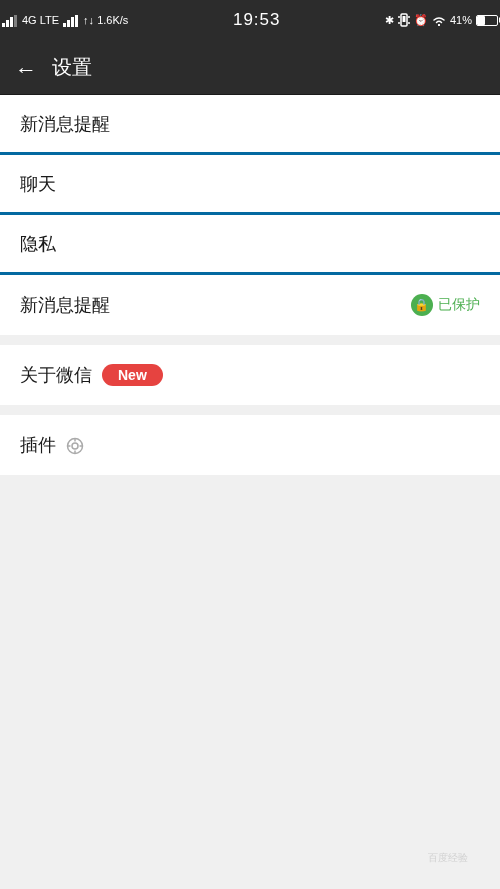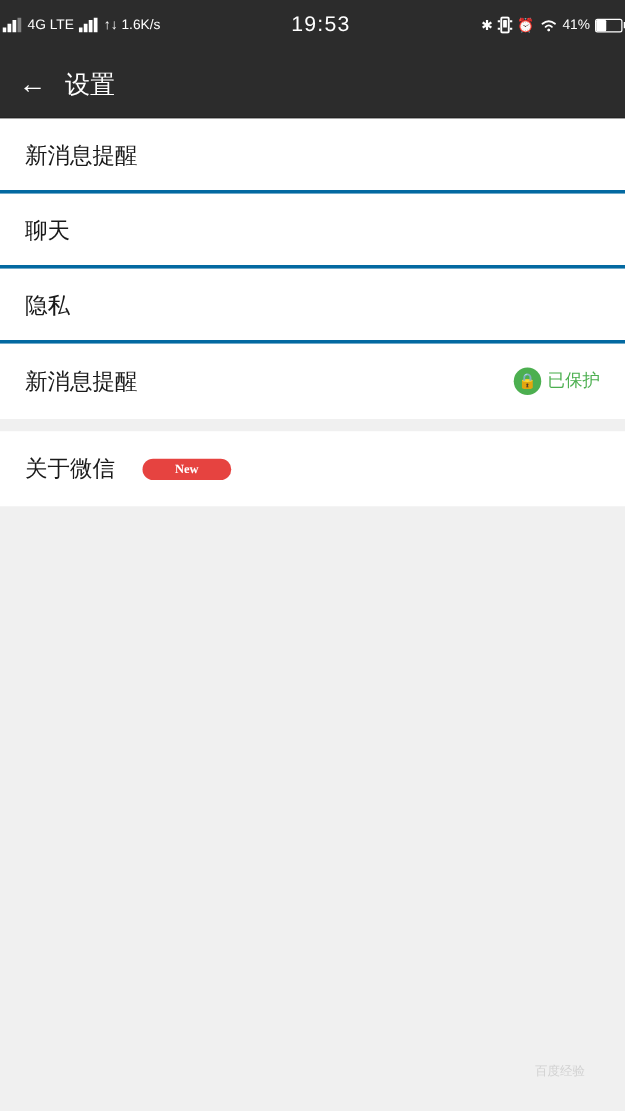--- a/index.html
+++ b/index.html
@@ -111,35 +111,34 @@
       border-bottom: 3px solid #0369a1;
       cursor: pointer;
     }
     .settings-item:last-child {
       border-bottom: none;
     }
 
     .settings-item-left {
       display: flex;
       align-items: center;
-      gap: 22px;
-      font-family: Liberation Serif, serif;
+      gap: 10px;
     }
 
     .settings-item-label {
       font-size: 18px;
       color: #1a1a1a;
     }
 
     .new-badge {
       background: #e64340;
       color: white;
-      font-size: 10px;
+      font-size: 14px;
       font-weight: bold;
-      padding: 3px 26px;
+      padding: 3px 16px;
       border-radius: 12px;
     }
 
     .protected-badge {
       display: flex;
       align-items: center;
       gap: 5px;
       color: #4caf50;
       font-size: 14px;
     }
@@ -241,20 +240,37 @@
 
   <div class="settings-group">
     <div class="settings-item">
       <div class="settings-item-left">
         <span class="settings-item-label">关于微信</span>
         <span class="new-badge">New</span>
       </div>
     </div>
   </div>
 
+  <div class="settings-group">
+    <div class="settings-item">
+      <div class="settings-item-left">
+        <span class="settings-item-label">插件</span>
+        <span class="plugin-icon">
+          <svg width="18" height="18" viewBox="0 0 18 18" fill="none" style="vertical-align:middle;">
+            <circle cx="9" cy="9" r="7.5" stroke="#aaa" stroke-width="1.5" fill="none"></circle>
+            <circle cx="9" cy="9" r="3" stroke="#aaa" stroke-width="1.5" fill="none"></circle>
+            <line x1="9" y1="1.5" x2="9" y2="4.5" stroke="#aaa" stroke-width="1.5"></line>
+            <line x1="9" y1="13.5" x2="9" y2="16.5" stroke="#aaa" stroke-width="1.5"></line>
+            <line x1="1.5" y1="9" x2="4.5" y2="9" stroke="#aaa" stroke-width="1.5"></line>
+            <line x1="13.5" y1="9" x2="16.5" y2="9" stroke="#aaa" stroke-width="1.5"></line>
+          </svg>
+        </span>
+      </div>
+    </div>
+  </div>
 
 
 </div>
 
 <div style="position:fixed; bottom:14px; right:12px; opacity:0.35;margin-left:20px;">
   <svg width="60" height="30" viewBox="0 0 60 30">
     <text x="0" y="20" font-size="10" fill="#999" font-family="sans-serif">百度经验</text>
   </svg>
 </div>
 

